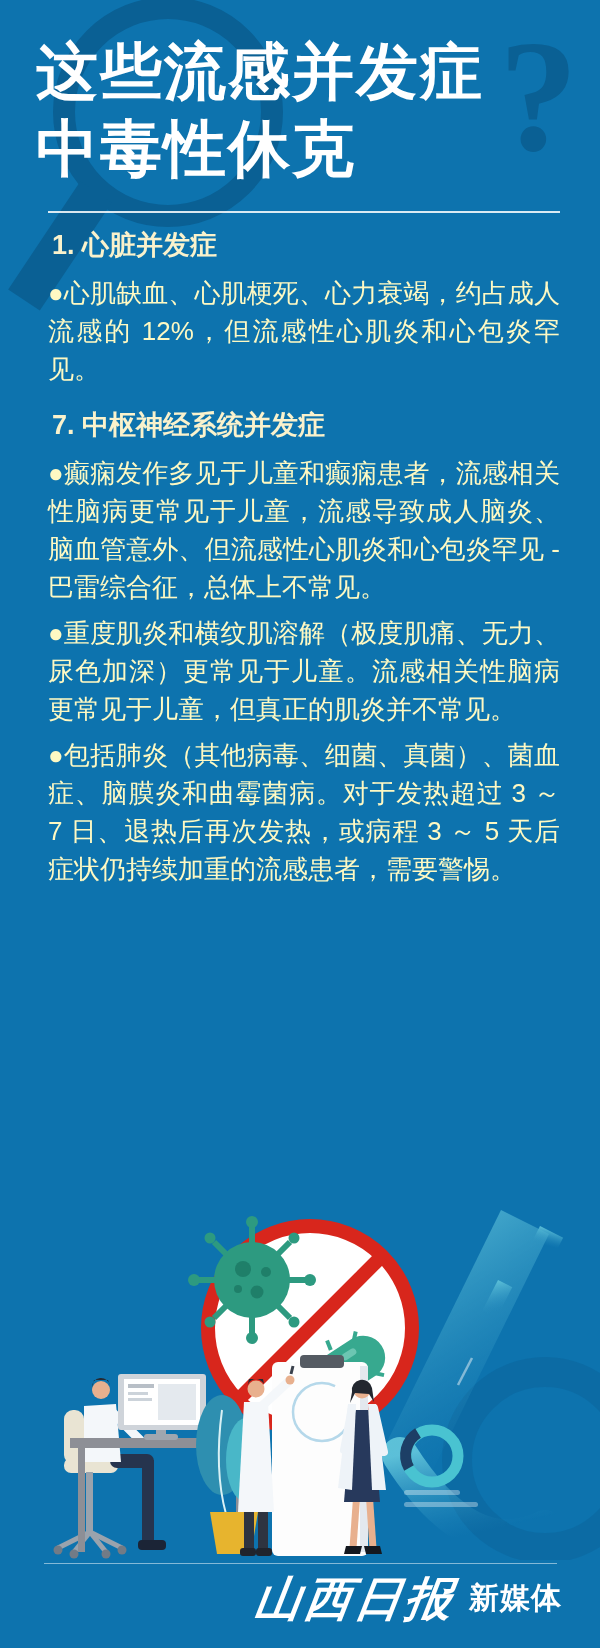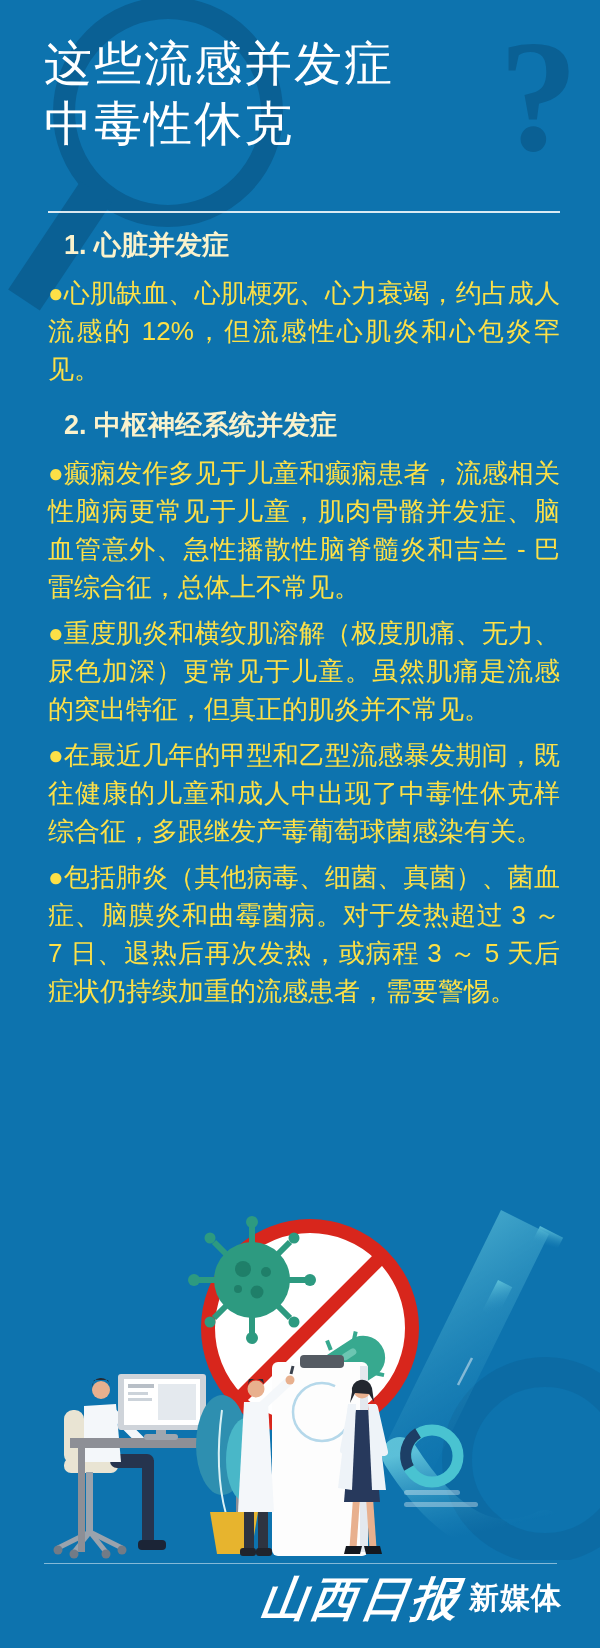--- a/index.html
+++ b/index.html
@@ -10,56 +10,56 @@
   }
   
   .decor-svg{position:absolute;left:0;top:0;}
   .qmark{
     position:absolute;right:22px;top:18px;
     font-family:"Liberation Serif","DejaVu Serif",serif;
     font-weight:bold;font-size:158px;line-height:1;color:#0a6094;
   }
   
   .title{
-    position:absolute;left:44px;top:34px;width:480px;
+    position:absolute;left:36px;top:34px;width:480px;
     font-family:"Liberation Serif","DejaVu Serif",serif;
-    font-weight:normal;font-size:48px;line-height:1.24;color:#ffffff;
+    font-weight:bold;font-size:62px;line-height:1.24;color:#ffffff;
     letter-spacing:2px;
   }
   .divider{
     position:absolute;left:48px;top:211px;width:512px;height:2px;
     background:rgba(255,255,255,.85);
   }
   
   .content{position:absolute;left:48px;top:230px;width:512px;}
   .sec-heading{
-    margin:22px 0 14px 16px;font-size:27px;line-height:30px;
+    margin:22px 0 14px 4px;font-size:27px;line-height:30px;
     font-weight:bold;color:#faf2cc;
   }
   .sec-heading.first{margin-top:0;}
   .sec-body{
-    margin:0 0 8px 0;font-size:26px;line-height:38px;color:#fde047;
+    margin:0 0 8px 0;font-size:26px;line-height:38px;color:#fef9c3;
     text-align:justify;
   }
   
   .illu{position:absolute;left:0;top:1160px;}
   
   .footer-line{
     position:absolute;left:44px;top:1563px;width:513px;height:1px;
     background:rgba(230,242,250,.55);
   }
   .logo{
     position:absolute;right:38px;top:1574px;display:flex;align-items:flex-end;color:#fff;
   }
   .logo-script{
     font-family:"Liberation Serif","DejaVu Serif",serif;font-style:italic;font-weight:bold;
     font-size:47px;line-height:1.1;transform:skewX(-8deg);letter-spacing:3px;
   }
   .logo-suffix{
-    font-size:30px;font-weight:bold;margin-left:8px;padding-bottom:7px;letter-spacing:1px;
+    font-size:30px;font-weight:bold;margin-left:14px;padding-bottom:7px;letter-spacing:1px;
   }
 </style>
 </head>
 <body>
 
 <div class="page">
 
   <svg class="decor-svg" width="340" height="330" viewBox="0 0 340 330">
     <circle cx="168" cy="112" r="104" fill="none" stroke="#0a6094" stroke-width="22"></circle>
     <line x1="96" y1="192" x2="24" y2="300" stroke="#0a6094" stroke-width="38"></line>
@@ -72,28 +72,27 @@
     <div>中毒性休克</div>
   </div>
   <div class="divider"></div>
 
   <div class="content">
     <div>
       <h3 class="sec-heading first">1. 心脏并发症</h3>
       <p class="sec-body">●心肌缺血、心肌梗死、心力衰竭，约占成人流感的 12%，但流感性心肌炎和心包炎罕见。</p>
     </div>
     <div>
-      <h3 class="sec-heading">2. 中枢神经系统并发症</h3>
-      <p class="sec-body">●癫痫发作多见于儿童和癫痫患者，流感相关性脑病更常见于儿童，肌肉骨骼并发症、脑血管意外、急性播散性脑脊髓炎和吉兰 - 巴雷综合征，总体上不常见。</p>
-    </div>
-    <div>
-      <p class="sec-body">●重度肌炎和横纹肌溶解（极度肌痛、无力、尿色加深）更常见于儿童。虽然肌痛是流感的突出特征，但真正的肌炎并不常见。</p>
-    </div>
-    <div>
-      <p class="sec-body">●在最近几年的甲型和乙型流感暴发期间，既往健康的儿童和成人中出现了中毒性休克样综合征，多跟继发产毒葡萄球菌感染有关。</p>
+      <h3 class="sec-heading">7. 中枢神经系统并发症</h3>
+      <p class="sec-body">●癫痫发作多见于儿童和癫痫患者，流感相关性脑病更常见于儿童，流感导致成人脑炎、脑血管意外、但流感性心肌炎和心包炎罕见 - 巴雷综合征，总体上不常见。</p>
+    </div>
+    <div>
+      <p class="sec-body">●重度肌炎和横纹肌溶解（极度肌痛、无力、尿色加深）更常见于儿童。流感相关性脑病更常见于儿童，但真正的肌炎并不常见。</p>
+    </div>
+    <div>
     </div>
     <div>
       <p class="sec-body">●包括肺炎（其他病毒、细菌、真菌）、菌血症、脑膜炎和曲霉菌病。对于发热超过 3 ～ 7 日、退热后再次发热，或病程 3 ～ 5 天后症状仍持续加重的流感患者，需要警惕。</p>
     </div>
   </div>
 
   <svg class="illu" width="600" height="400" viewBox="0 0 600 400">
     <defs>
       <linearGradient id="scope" x1="0" y1="0" x2="0.4" y2="1">
         <stop offset="0" stop-color="#6fd2e2" stop-opacity="0.95"></stop>

